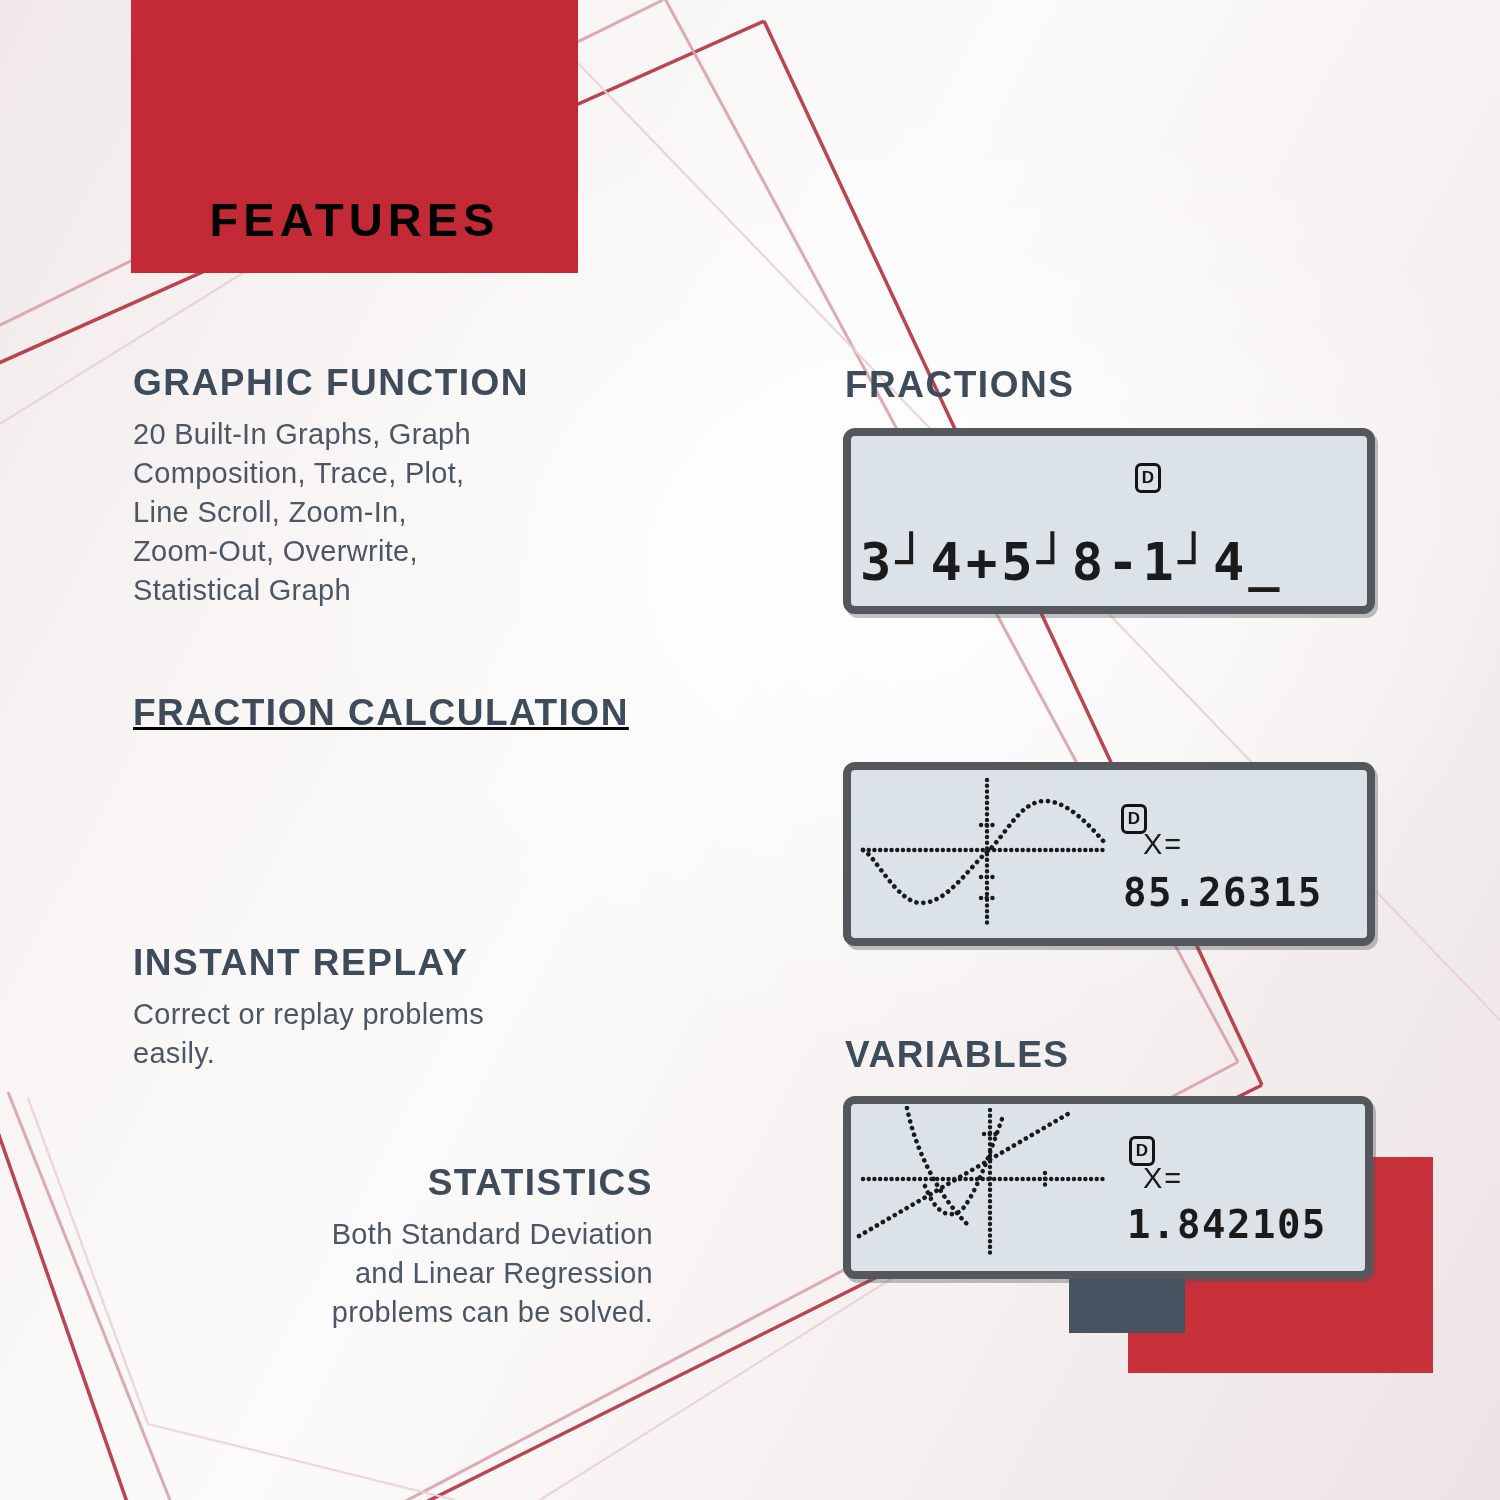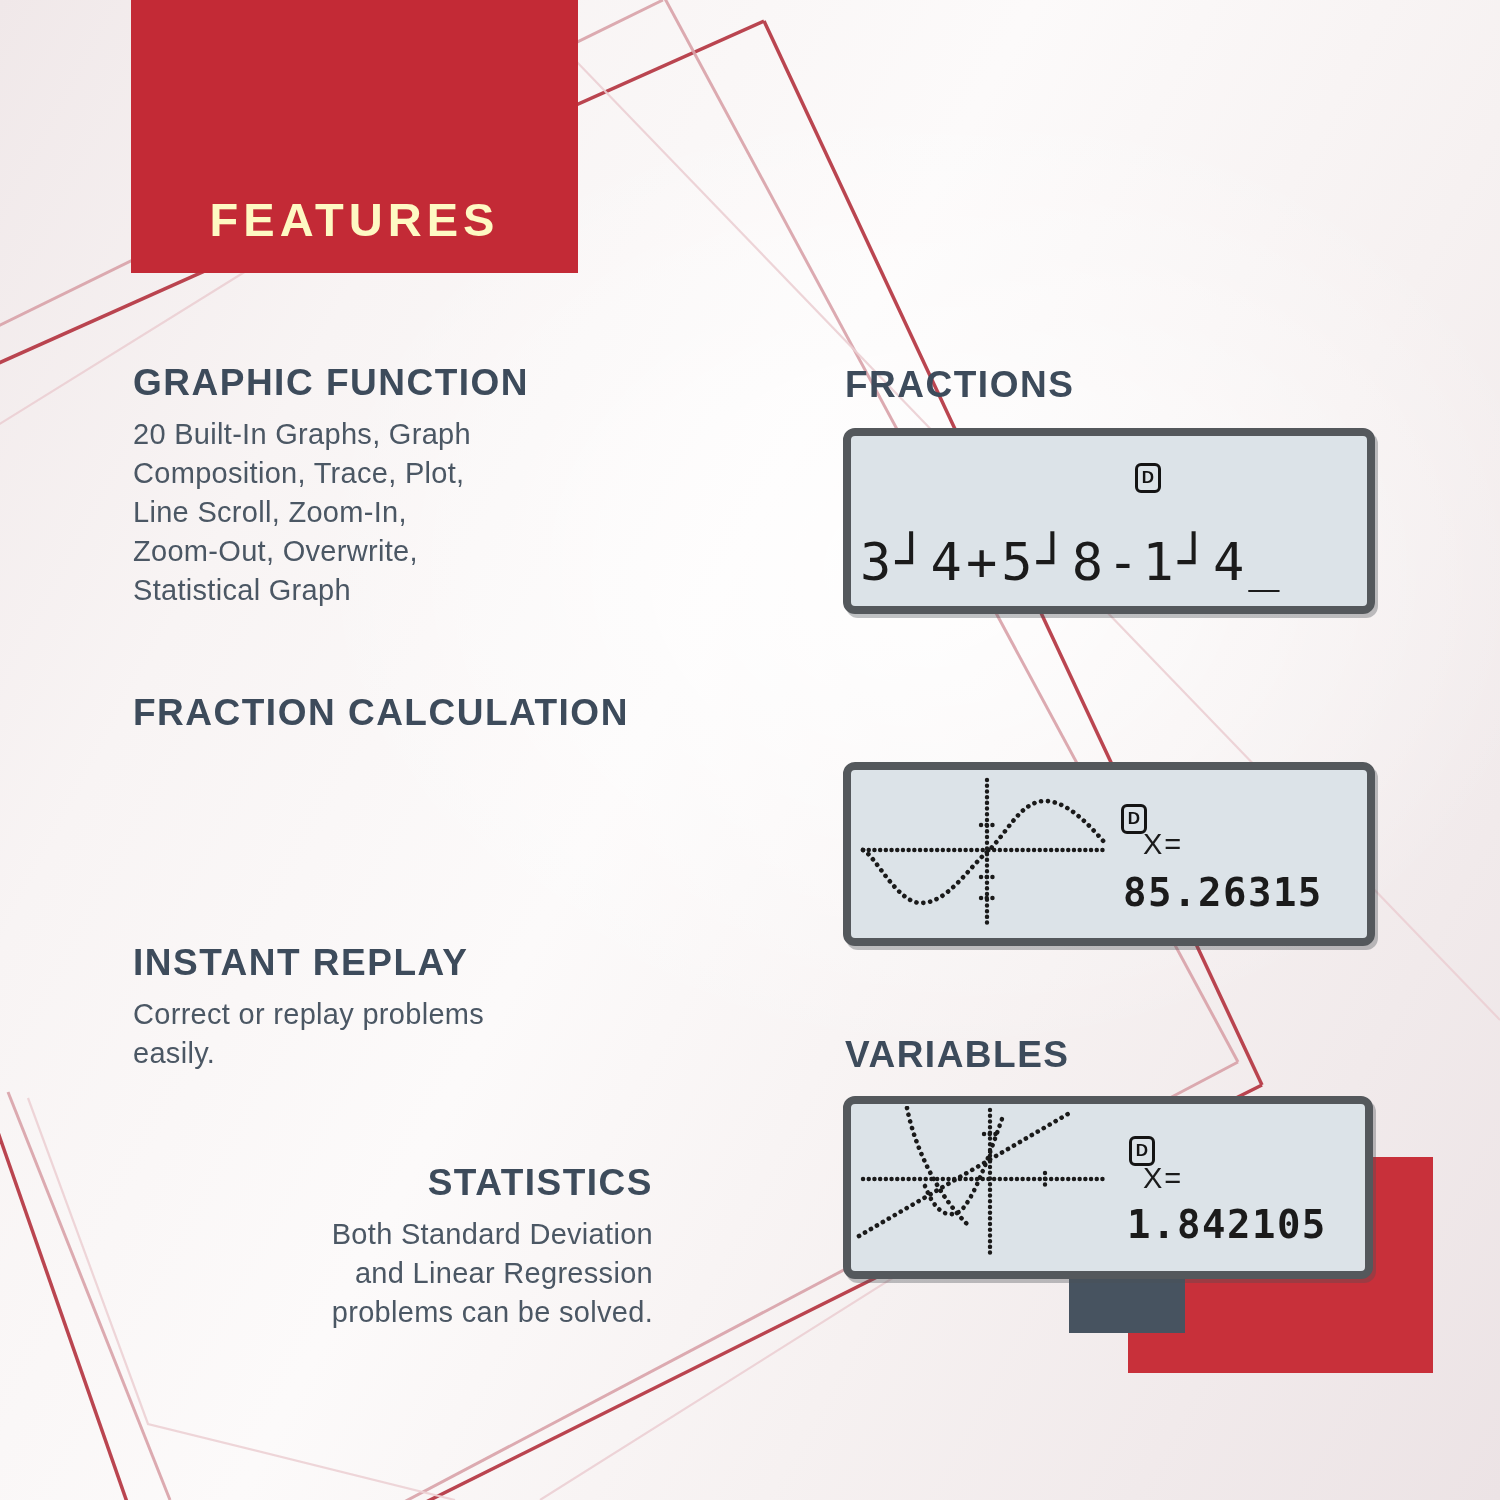--- a/index.html
+++ b/index.html
@@ -12,21 +12,21 @@
   }
   .decor{position:absolute;left:0;top:0;z-index:1;}
   .accent-rect{position:absolute;z-index:2;}
   .dark-square{position:absolute;z-index:3;}
   .banner{
     position:absolute;left:131px;top:0;width:447px;height:273px;z-index:4;
     background:#c32a36;display:flex;justify-content:center;align-items:flex-end;
     padding-bottom:30px;box-sizing:border-box;
   }
   .banner-title{
-    color:#fef9c3;font-size:47px;font-weight:700;letter-spacing:5px;line-height:1;
+    color:#000000;font-size:47px;font-weight:700;letter-spacing:5px;line-height:1;
   }
   .feat{position:absolute;left:133px;width:520px;z-index:4;}
   .feat-h, .screen-h{
     color:#3d4b5b;font-size:37px;font-weight:700;letter-spacing:1.5px;line-height:1.05;
     margin:0;
   }
   .feat-body{
     color:#4b5764;font-size:29px;font-weight:400;line-height:39px;letter-spacing:.3px;
     white-space:pre-line;margin-top:12px;
   }
@@ -37,21 +37,21 @@
     box-shadow:3px 4px 0 rgba(75,80,85,.35);
   }
   .lcd-inner{position:relative;width:100%;height:100%;color:#161616;}
   .mode-badge{
     position:absolute;display:block;width:20px;height:24px;
     border:3px solid #141414;border-radius:6px;
     font-size:17px;font-weight:700;line-height:24px;text-align:center;color:#141414;
     font-family:"Liberation Sans",sans-serif;
   }
   .lcd-expression{
-    position:absolute;font-family:"DejaVu Sans Mono",monospace;font-weight:400;
+    position:absolute;font-family:"DejaVu Sans Mono",monospace;font-weight:700;
     font-size:52px;letter-spacing:4px;white-space:nowrap;color:#1b1b1b;
   }
   .cursor-label{
     position:absolute;font-size:29px;font-weight:400;color:#1b1b1b;letter-spacing:2px;
     font-family:"Liberation Sans",sans-serif;
   }
   .lcd-value{
     position:absolute;font-family:"DejaVu Sans Mono",monospace;font-weight:700;
     font-size:39px;letter-spacing:1.5px;color:#1b1b1b;white-space:nowrap;
   }
@@ -96,21 +96,21 @@
   </div>
 
   <div class="feat" style="top:364px;">
     <h2 class="feat-h">GRAPHIC FUNCTION</h2>
     <div class="feat-body">20 Built-In Graphs, Graph
 Composition, Trace, Plot,
 Line Scroll, Zoom-In,
 Zoom-Out, Overwrite,
 Statistical Graph</div>
   </div>
-  <div class="feat" style="top:694px;">
+  <div class="feat" style="top:694px;text-decoration:underline;">
     <h2 class="feat-h">FRACTION CALCULATION</h2>
   </div>
   <div class="feat" style="top:944px;">
     <h2 class="feat-h">INSTANT REPLAY</h2>
     <div class="feat-body">Correct or replay problems
 easily.</div>
   </div>
   <div class="feat" style="top:1164px;text-align:right;">
     <h2 class="feat-h">STATISTICS</h2>
     <div class="feat-body">Both Standard Deviation

